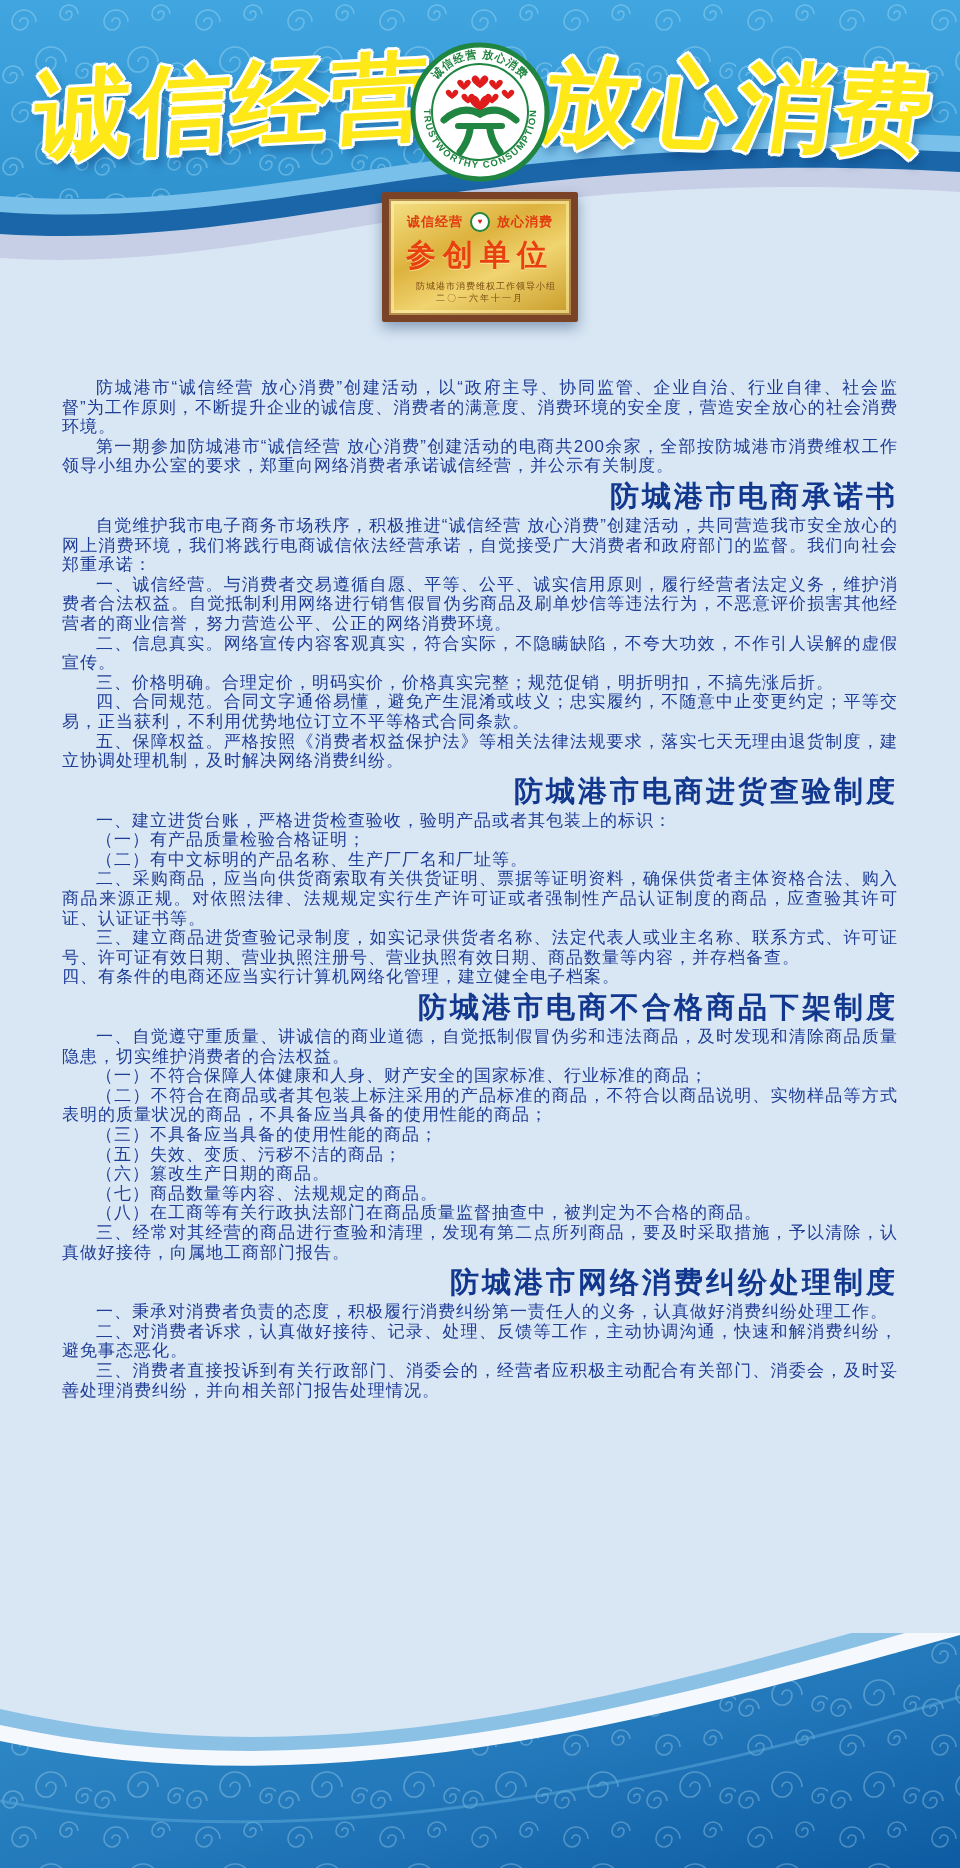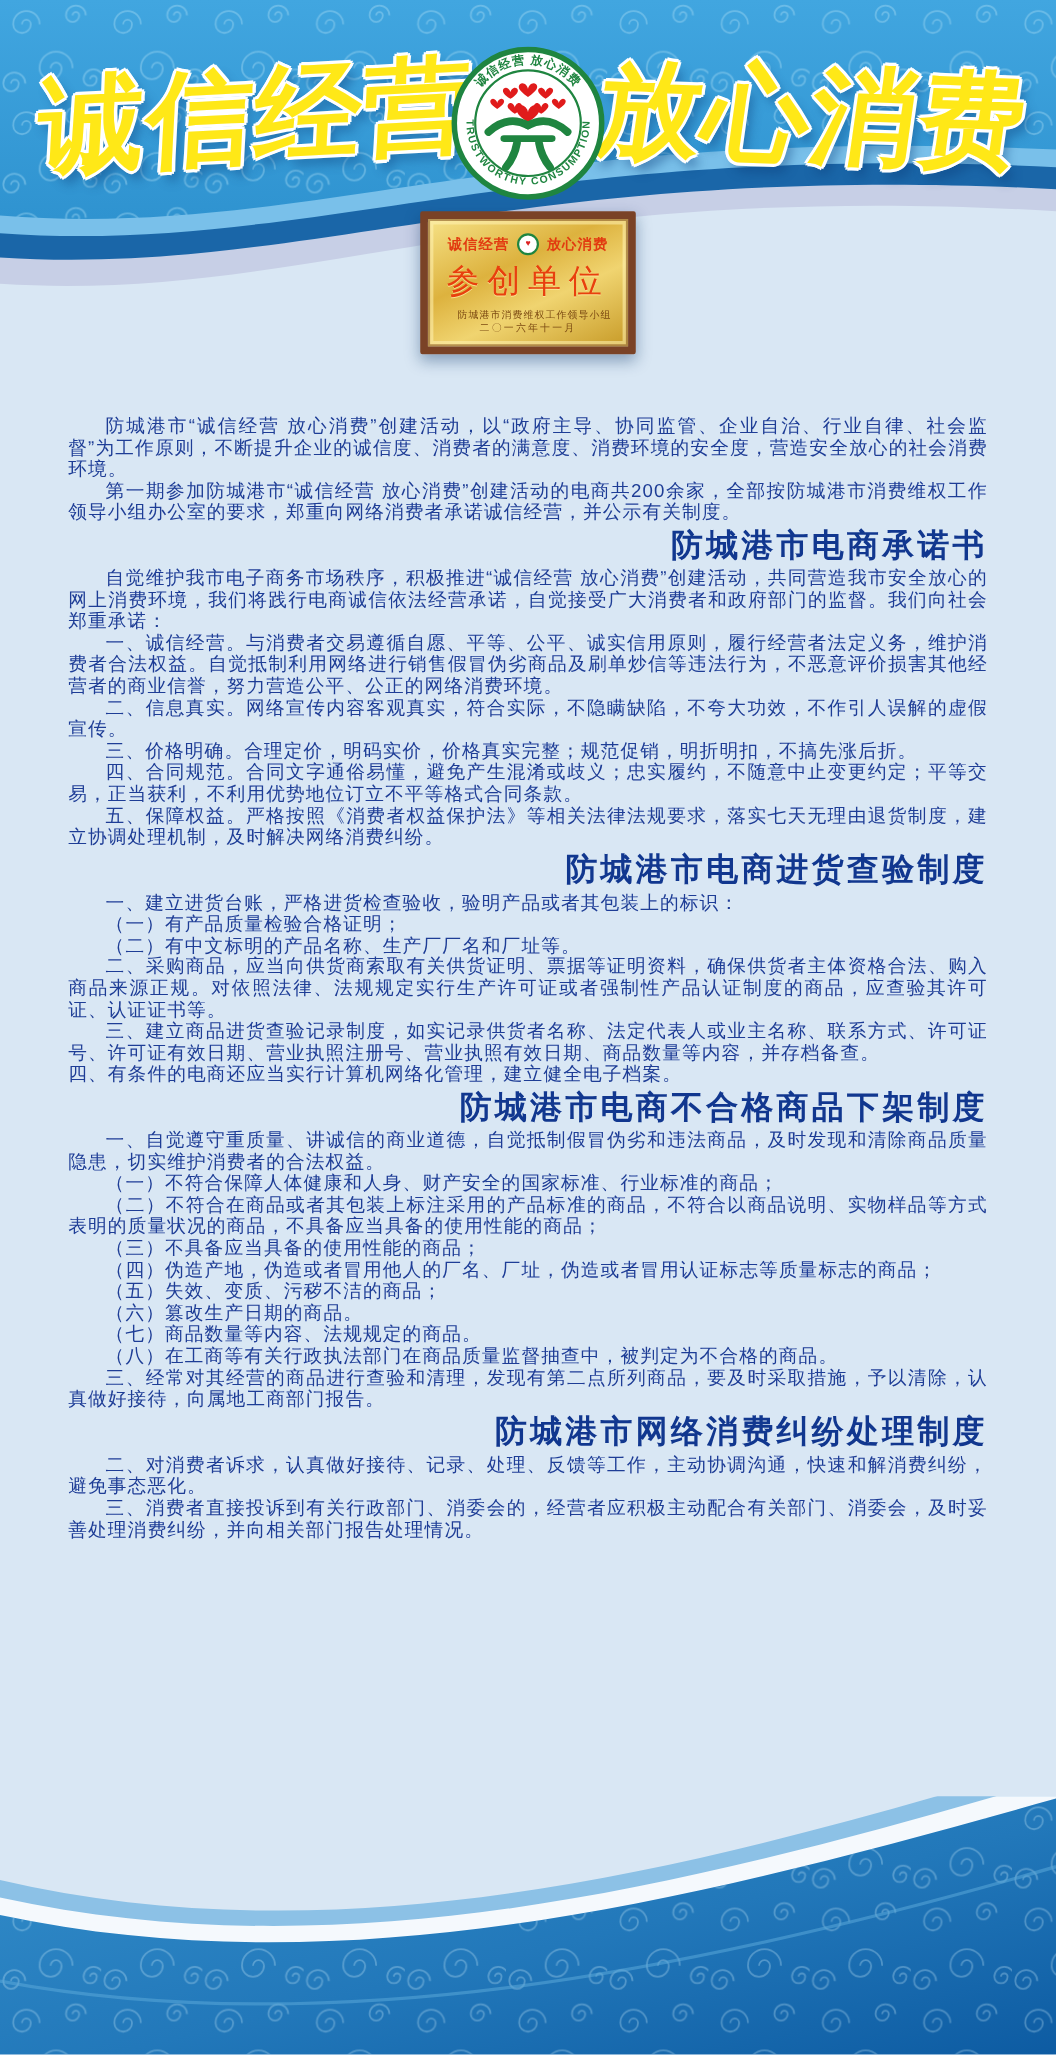--- a/index.html
+++ b/index.html
@@ -40,21 +40,21 @@
     text-align:center;
   }
   .plaque-row{display:flex;align-items:center;gap:7px;margin-top:2px;}
   .plaque-small{font-size:13px;font-weight:bold;color:#e23b10;letter-spacing:1px;}
   .plaque-minilogo{
     width:16px;height:16px;border-radius:50%;
     background:#ffffff;border:2px solid #1f8540;
     display:flex;align-items:center;justify-content:center;
     font-size:8px;color:#d22;line-height:1;
   }
-  .plaque-title{font-size:30px;font-weight:normal;color:#e8400e;letter-spacing:7px;margin:3px 0 4px;text-shadow:0 1px 0 rgba(255,235,160,.8);}
+  .plaque-title{font-size:30px;font-weight:bold;color:#e8400e;letter-spacing:7px;margin:3px 0 4px;text-shadow:0 1px 0 rgba(255,235,160,.8);}
   .plaque-issuer{font-size:9px;color:#7c4a12;letter-spacing:1px;line-height:1.35;padding-left:12px;}
   .plaque-date{font-size:9px;color:#7c4a12;letter-spacing:2px;line-height:1.35;}
   
   .content{
     position:absolute;z-index:2;
     left:62px;top:378px;width:836px;
     color:#1e3d96;
     font-size:17px;line-height:19.6px;letter-spacing:1px;
     text-align:justify;
   }
@@ -168,28 +168,28 @@
     <p>（二）有中文标明的产品名称、生产厂厂名和厂址等。</p>
     <p>二、采购商品，应当向供货商索取有关供货证明、票据等证明资料，确保供货者主体资格合法、购入商品来源正规。对依照法律、法规规定实行生产许可证或者强制性产品认证制度的商品，应查验其许可证、认证证书等。</p>
     <p>三、建立商品进货查验记录制度，如实记录供货者名称、法定代表人或业主名称、联系方式、许可证号、许可证有效日期、营业执照注册号、营业执照有效日期、商品数量等内容，并存档备查。</p>
     <p class="noindent">四、有条件的电商还应当实行计算机网络化管理，建立健全电子档案。</p>
 
     <p class="section-title">防城港市电商不合格商品下架制度</p>
     <p>一、自觉遵守重质量、讲诚信的商业道德，自觉抵制假冒伪劣和违法商品，及时发现和清除商品质量隐患，切实维护消费者的合法权益。</p>
     <p>（一）不符合保障人体健康和人身、财产安全的国家标准、行业标准的商品；</p>
     <p>（二）不符合在商品或者其包装上标注采用的产品标准的商品，不符合以商品说明、实物样品等方式表明的质量状况的商品，不具备应当具备的使用性能的商品；</p>
     <p>（三）不具备应当具备的使用性能的商品；</p>
-    <p>（四）伪造产地，伪造或者冒用他人的厂名、厂址，伪造或者冒用认证标志等质量标志的商品；</p>
     <p>（五）失效、变质、污秽不洁的商品；</p>
     <p>（六）篡改生产日期的商品。</p>
     <p>（七）商品数量等内容、法规规定的商品。</p>
     <p>（八）在工商等有关行政执法部门在商品质量监督抽查中，被判定为不合格的商品。</p>
     <p>三、经常对其经营的商品进行查验和清理，发现有第二点所列商品，要及时采取措施，予以清除，认真做好接待，向属地工商部门报告。</p>
 
     <p class="section-title">防城港市网络消费纠纷处理制度</p>
+    <p>一、秉承对消费者负责的态度，积极履行消费纠纷第一责任人的义务，认真做好消费纠纷处理工作。</p>
     <p>二、对消费者诉求，认真做好接待、记录、处理、反馈等工作，主动协调沟通，快速和解消费纠纷，避免事态恶化。</p>
     <p>三、消费者直接投诉到有关行政部门、消委会的，经营者应积极主动配合有关部门、消委会，及时妥善处理消费纠纷，并向相关部门报告处理情况。</p>
   </div>
 
   <svg class="footer-svg" width="960" height="235" viewBox="0 0 960 235" aria-hidden="true">
     <defs>
       <linearGradient id="fgrad" x1="0" y1="0" x2="1" y2="1">
         <stop offset="0" stop-color="#3590cc"></stop>
         <stop offset="0.55" stop-color="#2278ba"></stop>
         <stop offset="1" stop-color="#0d5ba2"></stop>

